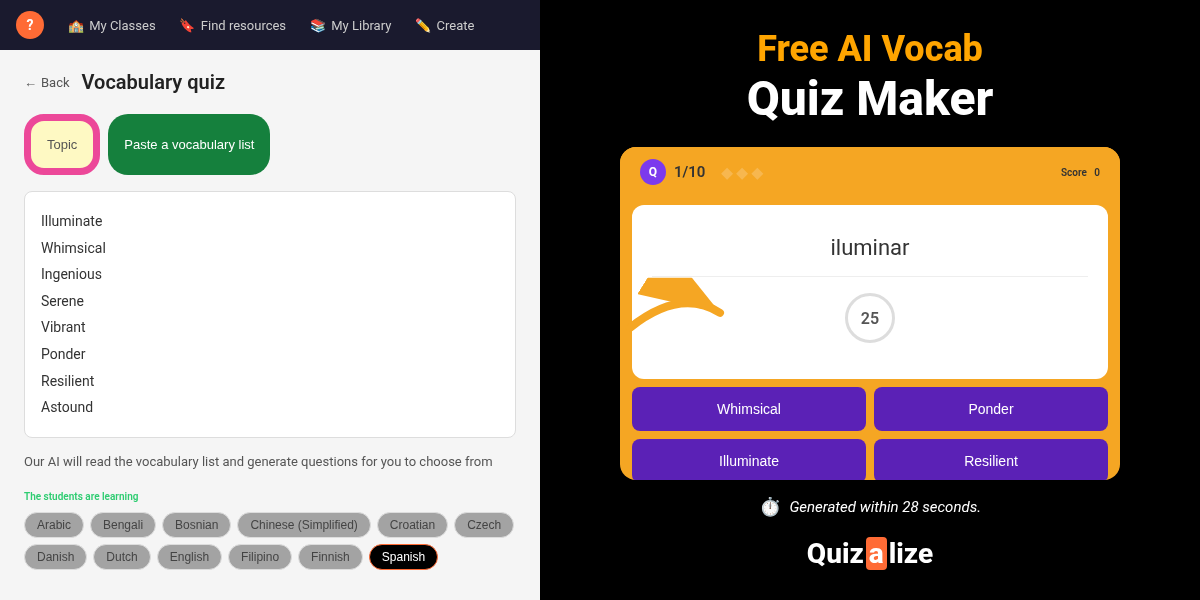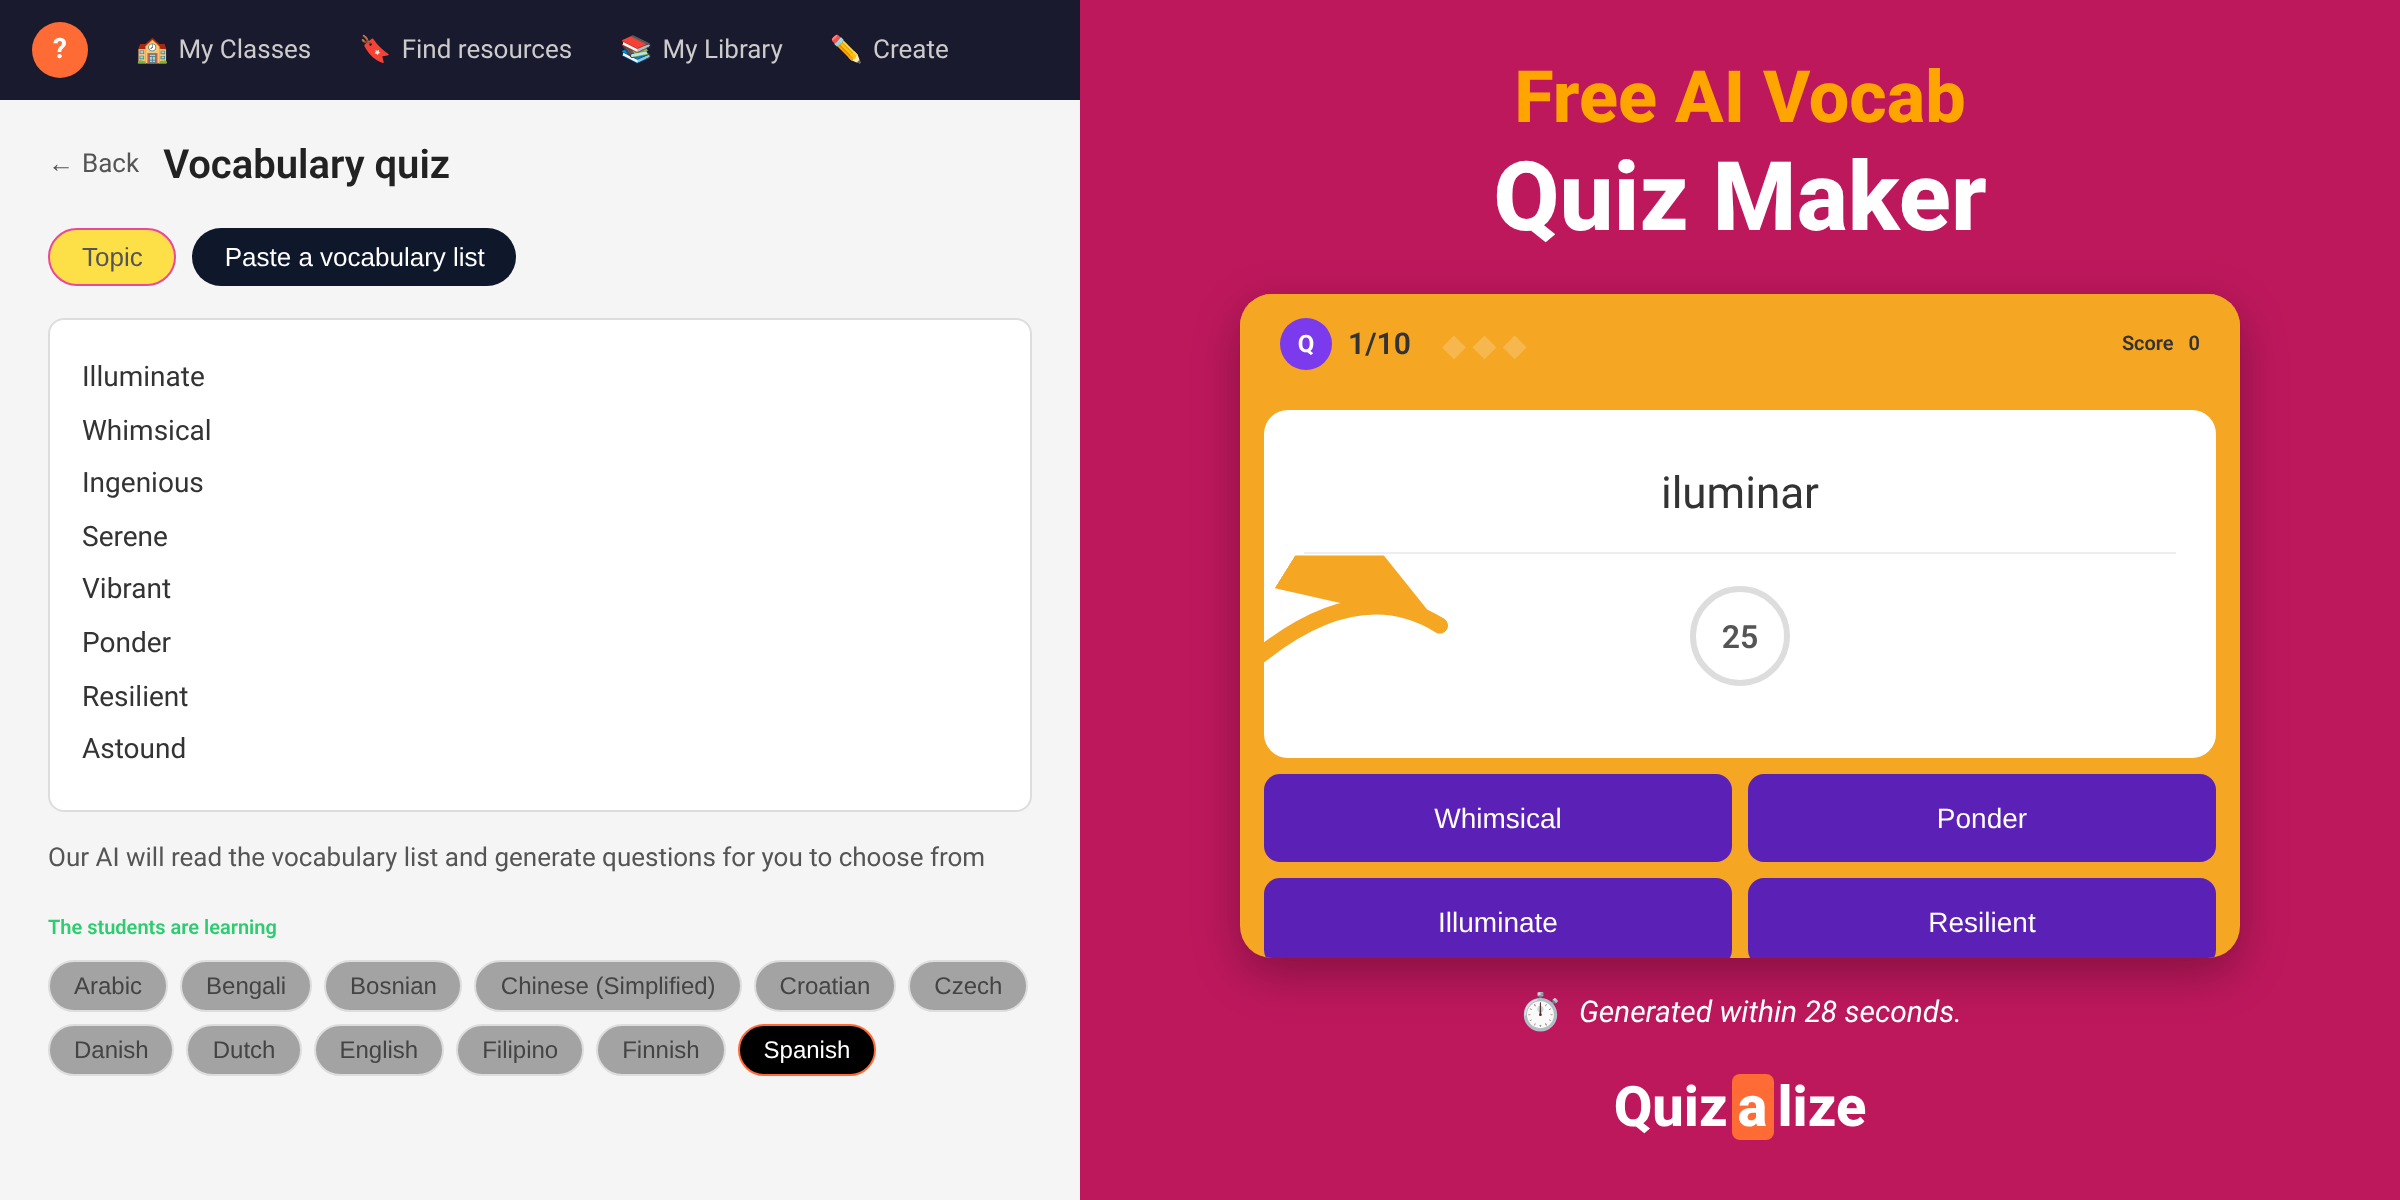--- a/index.html
+++ b/index.html
@@ -87,30 +87,30 @@
       font-weight: 600;
       color: #222;
     }
 
     .tab-row {
       display: flex;
       gap: 8px;
       margin-bottom: 16px;
     }
     .tab-topic {
-      background: #fde047;
-      border: 1px solid #ec4899;
+      background: #fef9c3;
+      border: 7px solid #ec4899;
       border-radius: 20px;
-      padding: 6px 16px;
+      padding: 16px 16px;
       font-size: 13px;
       color: #555;
       cursor: pointer;
     }
     .tab-paste {
-      background: #0f172a;
+      background: #15803d;
       border: none;
       border-radius: 20px;
       padding: 6px 16px;
       font-size: 13px;
       color: white;
       cursor: pointer;
       font-weight: 500;
     }
 
     .vocab-list-box {
@@ -157,21 +157,21 @@
     }
     .lang-tag-active {
       background: #000000;
       border-color: #ff6b35;
       color: white;
     }
 
     
     .right-panel {
       flex: 1;
-      background: #be185d;
+      background: #000000;
       display: flex;
       flex-direction: column;
       align-items: center;
       justify-content: center;
       padding: 30px;
       position: relative;
     }
 
     .promo-title {
       text-align: center;

